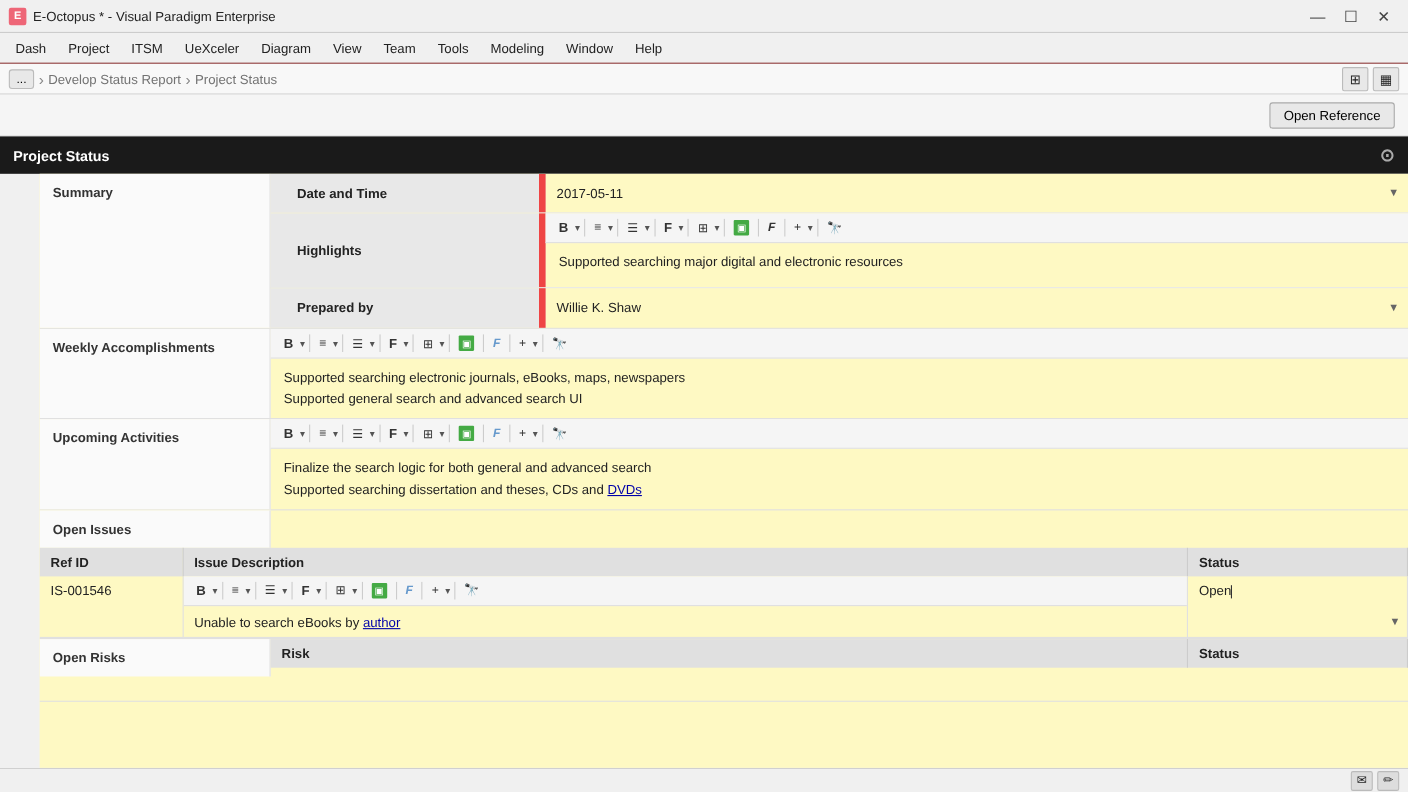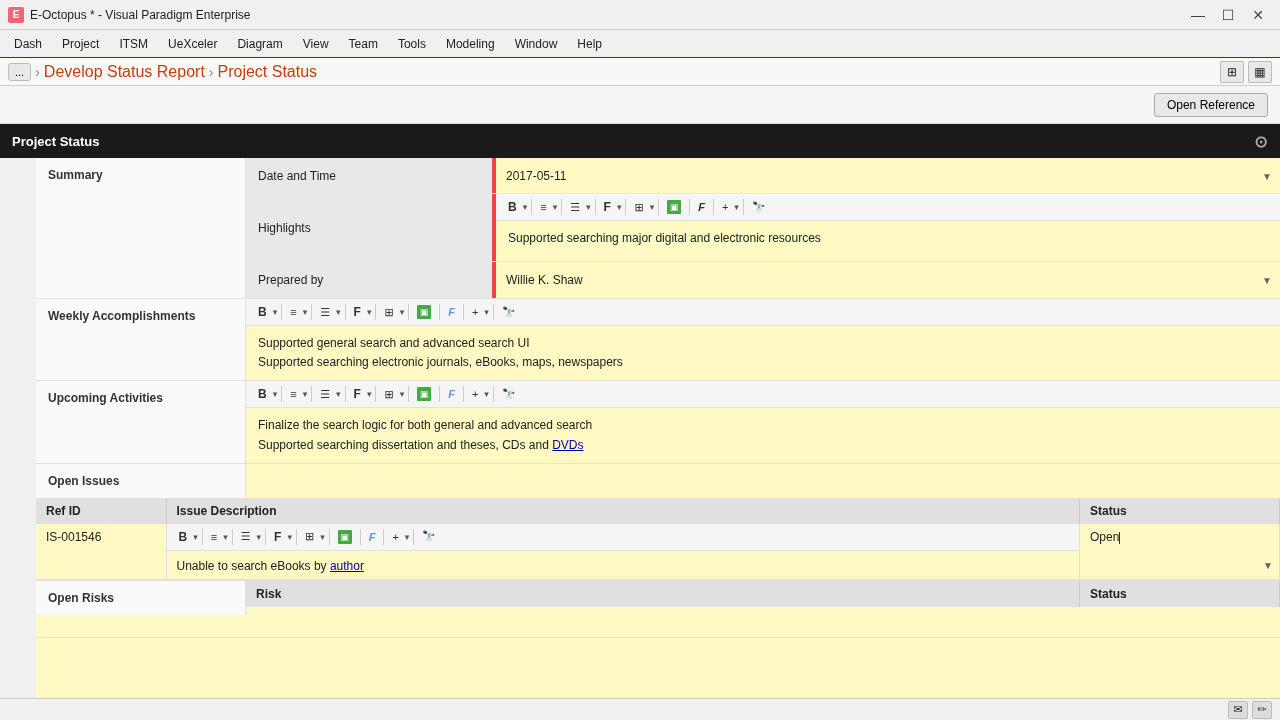--- a/index.html
+++ b/index.html
@@ -52,21 +52,21 @@
     }
     .breadcrumb-btn {
       background: #e8e8e8;
       border: 1px solid #bbb;
       border-radius: 3px;
       padding: 2px 6px;
       font-size: 11px;
       cursor: pointer;
     }
     .breadcrumb-sep { color: #888; font-size: 14px; }
-    .breadcrumb-item { font-size: 16px; color: #c2410c; }
+    .breadcrumb-item { font-size: 12px; color: #737373; }
     .breadcrumb-spacer { flex: 1; }
     .breadcrumb-icons { display: flex; gap: 4px; }
     .breadcrumb-icon-btn {
       width: 24px; height: 22px; border: 1px solid #bbb; background: #e8e8e8;
       border-radius: 2px; cursor: pointer; display: flex; align-items: center; justify-content: center; font-size: 12px;
     }
 
     
     .toolbar-area {
       background: #f5f5f5;
@@ -133,26 +133,26 @@
       display: flex;
       border-bottom: 1px solid #e8e8e8;
       min-height: 36px;
       align-items: stretch;
     }
     .summary-field:last-child { border-bottom: none; }
     .summary-field-label {
       width: 250px;
       min-width: 250px;
       background: #e8e8e8;
-      padding: 8px 12px;
-      font-weight: normal;
-      font-size: 12px;
-      display: flex;
-      align-items: center;
-      border-right: 4px solid #ef4444;
+      padding: 8px 24px;
+      font-weight: bold;
+      font-size: 12px;
+      display: flex;
+      align-items: center;
+      border-right: 6px solid #ef4444;
     }
     .summary-field-value {
       flex: 1;
       padding: 0 10px;
       display: flex;
       align-items: center;
       font-size: 12px;
       position: relative;
     }
     .dropdown-arrow {
@@ -407,22 +407,22 @@
           </button>
         <div class="tb-sep"></div>
         <button class="tb-btn" style="font-style:italic; font-weight:bold; color:#6699cc;">F</button>
         <div class="tb-sep"></div>
         <button class="tb-btn">+</button>
         <span class="tb-arrow">▾</span>
         <div class="tb-sep"></div>
         <button class="tb-btn">🔭</button>
       </div>
       <div class="editor-content">
+        <div>Supported searching electronic journals, eBooks, maps, newspapers</div>
         <div>Supported general search and advanced search UI</div>
-        <div>Supported searching electronic journals, eBooks, maps, newspapers</div>
       </div>
     </div>
   </div>
 
   <div class="form-row">
     <div class="row-label">Upcoming Activities</div>
     <div class="row-content">
       <div class="editor-toolbar">
         <button class="tb-btn tb-bold">B</button>
         <span class="tb-arrow">▾</span>

